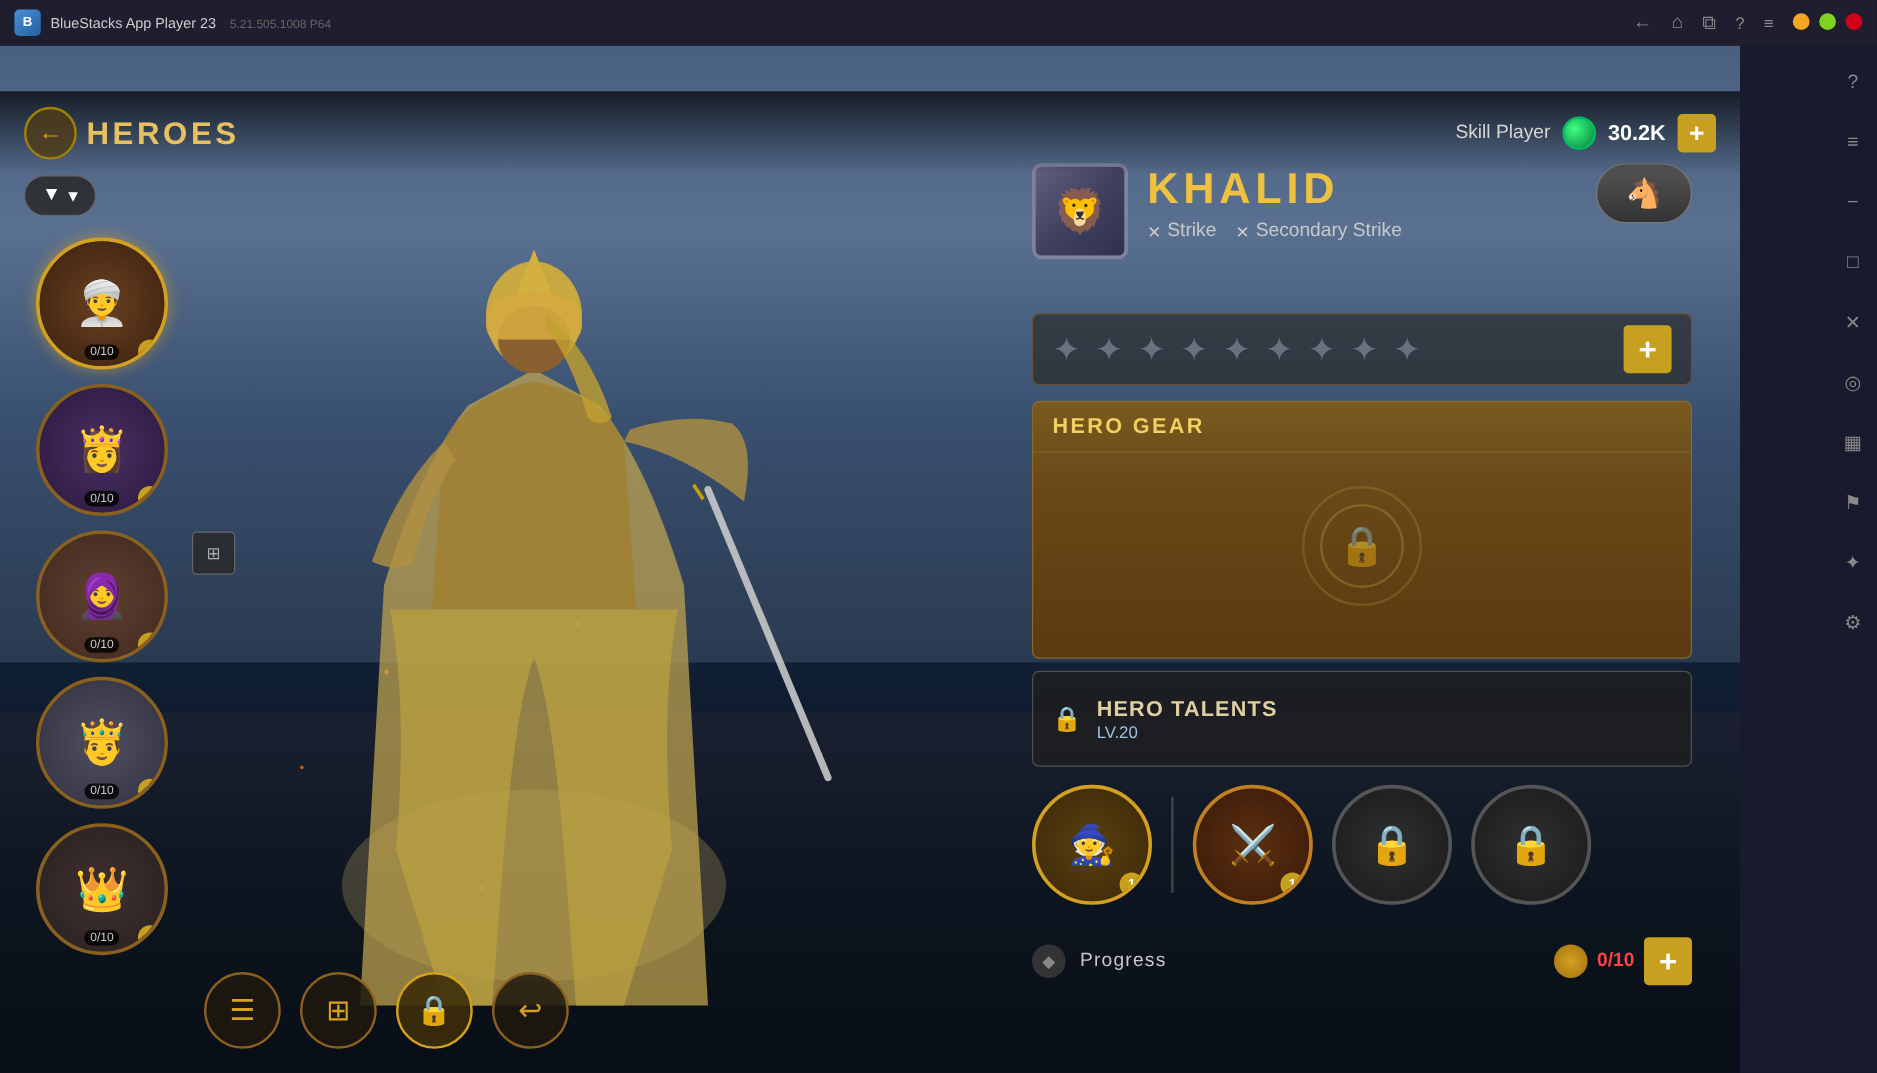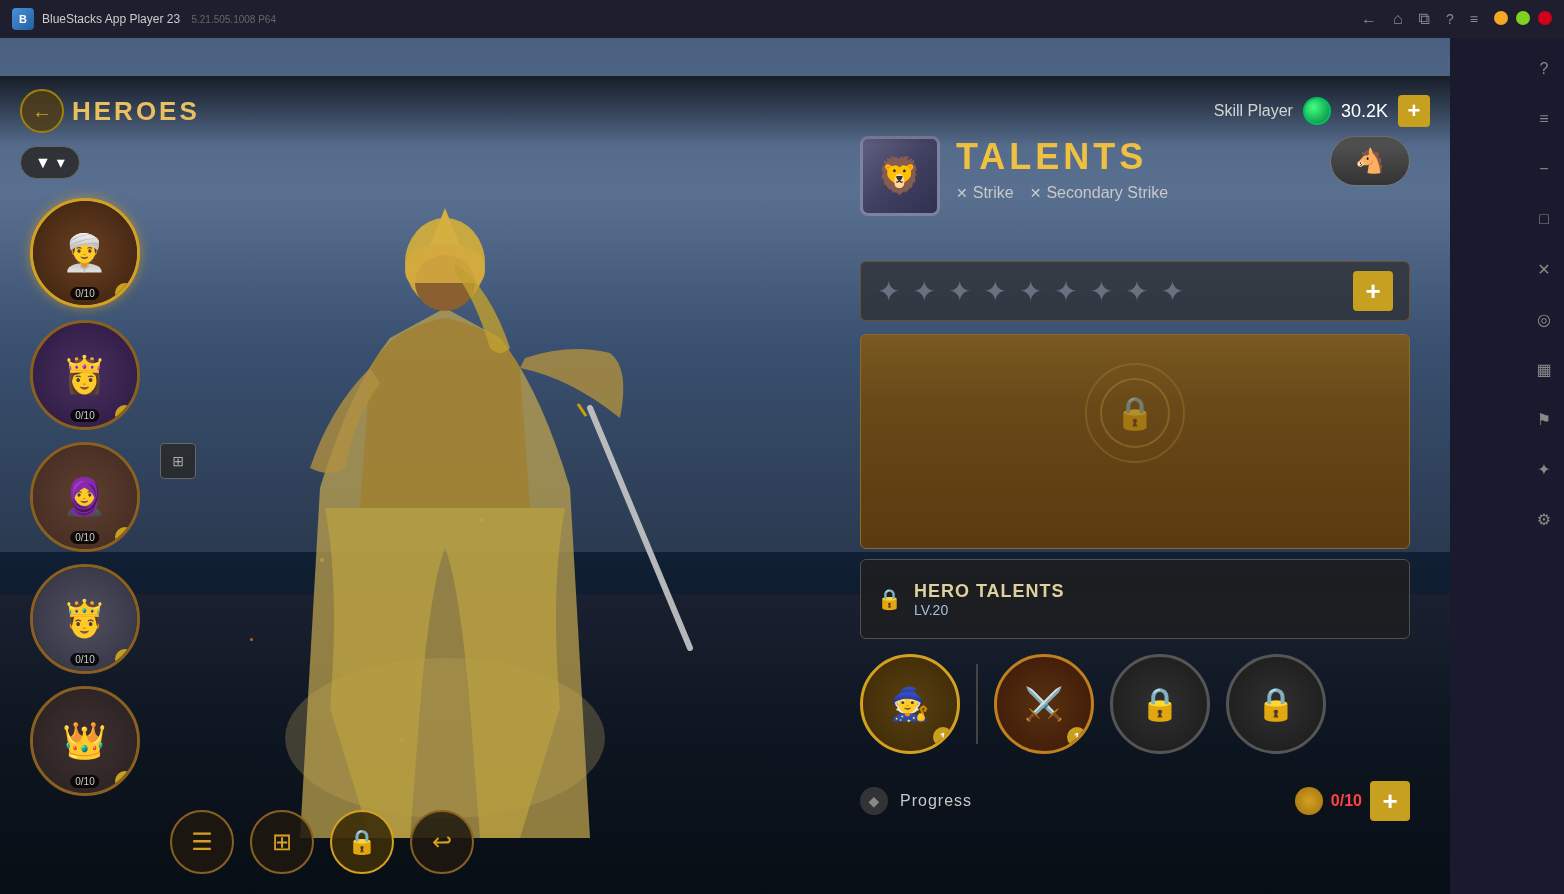--- a/index.html
+++ b/index.html
@@ -123,21 +123,21 @@
     }
     .gem-icon {
       width: 28px; height: 28px;
       background: radial-gradient(circle at 35% 35%, #40ff80, #008040);
       border-radius: 50%;
       border: 2px solid #00c060;
     }
     .skill-count {
       color: #ffffff;
       font-size: 18px;
-      font-weight: normal;
+      font-weight: bold;
     }
     .add-btn {
       width: 32px; height: 32px;
       background: #c8a020;
       border-radius: 4px;
       display: flex; align-items: center; justify-content: center;
       color: white;
       font-size: 22px;
       font-weight: bold;
       cursor: pointer;
@@ -661,21 +661,21 @@
       <div class="hero-progress">0/10</div>
       <div class="hero-lock">🔒</div>
     </div>
   </div>
 
   <div id="right-panel" style="left: 840px; width: 590px;">
 
     <div id="hero-name-area">
       <div class="hero-emblem">🦁</div>
       <div class="hero-name-info">
-        <div class="hero-name">TALENTS</div>
+        <div class="hero-name">KHALID</div>
         <div class="hero-skills-row">
           <div class="skill-tag">
             <span class="cross">✕</span>
             <span>Strike</span>
           </div>
           <div class="skill-tag">
             <span class="cross">✕</span>
             <span>Secondary Strike</span>
           </div>
         </div>
@@ -691,20 +691,21 @@
       <span class="star">✦</span>
       <span class="star">✦</span>
       <span class="star">✦</span>
       <span class="star">✦</span>
       <span class="star">✦</span>
       <span class="star">✦</span>
       <div class="stars-add-btn">+</div>
     </div>
 
     <div id="hero-gear">
+      <div id="hero-gear-header">HERO GEAR</div>
       <div id="hero-gear-content">
         <div class="gear-lock-circle">
           <div class="gear-lock-inner">🔒</div>
         </div>
       </div>
     </div>
 
     <div id="hero-talents">
       <div class="talent-lock">🔒</div>
       <div class="talent-info">

